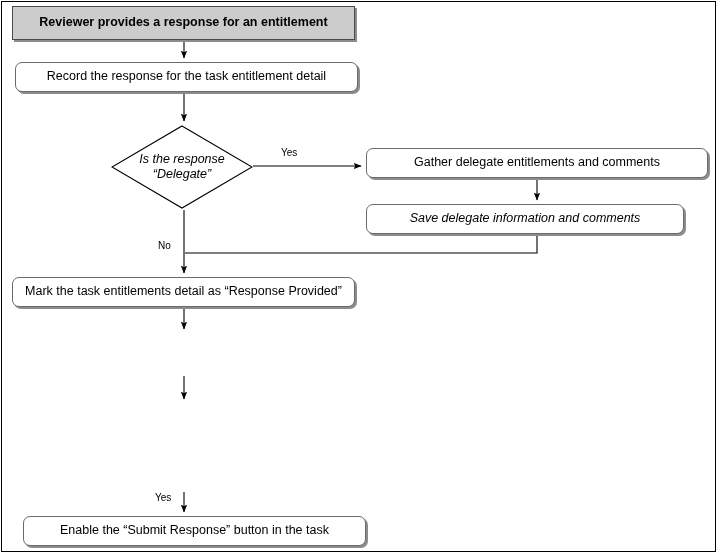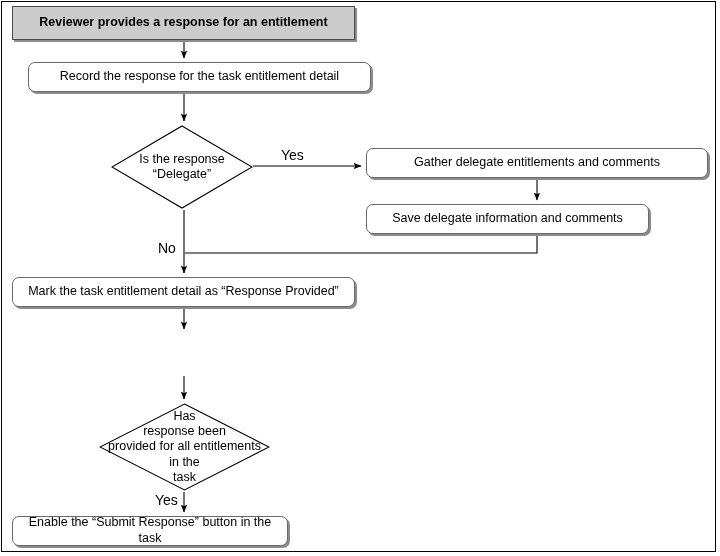--- a/index.html
+++ b/index.html
@@ -73,24 +73,25 @@
     width: 100%;
     height: 100%;
     display: flex;
     align-items: center;
     justify-content: center;
     text-align: center;
     font-size: 12.5px;
     line-height: 1.22;
     color: #000000;
     white-space: pre-line;
+    font-style: italic;
   }
   .edge-label {
     position: absolute;
-    font-size: 14px;
+    font-size: 10px;
     color: #000000;
     white-space: nowrap;
   }
 </style>
 </head>
 <body>
 
 <div id="canvas">
 
   <div id="frame"></div>
@@ -111,57 +112,47 @@
       <polyline points="184,308 184,329" marker-end="url(#arrowhead)"></polyline>
       <polyline points="184,376 184,399" marker-end="url(#arrowhead)"></polyline>
       <polyline points="184,492 184,512" marker-end="url(#arrowhead)"></polyline>
     </g>
   </svg>
 
   <div class="node start" style="left:12px; top:6px; width:343px; height:30px;">
     <span>Reviewer provides a response for an entitlement</span>
   </div>
 
-  <div class="node proc" style="left:28px; top:62px; width:343px; height:30px;">
+  <div class="node proc" style="left:15px; top:62px; width:343px; height:30px;">
     <span>Record the response for the task entitlement detail</span>
   </div>
 
   <div class="diamond-wrap" style="left:111px; top:125px; width:142px; height:84px;">
     <svg width="142" height="84" viewBox="0 0 142 84" xmlns="http://www.w3.org/2000/svg">
       <polygon points="71,1 141,42 71,83 1,42" fill="#ffffff" stroke="#000000" stroke-width="1.1"></polygon>
     </svg>
     <div class="diamond-label">Is the response
 “Delegate”</div>
   </div>
 
   <div class="node proc" style="left:366px; top:148px; width:342px; height:30px;">
     <span>Gather delegate entitlements and comments</span>
   </div>
 
-  <div class="node proc" style="left:366px; top:204px; width:283px; height:30px;">
+  <div class="node proc" style="left:366px; top:204px; width:318px; height:30px;font-style:italic;">
     <span>Save delegate information and comments</span>
   </div>
 
   <div class="node proc" style="left:12px; top:277px; width:343px; height:30px;">
-    <span>Mark the task entitlement detail as “Response Provided”</span>
+    <span>Mark the task entitlements detail as “Response Provided”</span>
   </div>
 
 
-  <div class="diamond-wrap" style="left:99px; top:403px; width:171px; height:88px;">
-    <svg width="171" height="88" viewBox="0 0 171 88" xmlns="http://www.w3.org/2000/svg">
-      <polygon points="85.5,1 170,44 85.5,87 1,44" fill="#ffffff" stroke="#000000" stroke-width="1.1"></polygon>
-    </svg>
-    <div class="diamond-label">Has
-response been
-provided for all entitlements
-in the
-task</div>
-  </div>
 
-  <div class="node proc" style="left:12px; top:516px; width:276px; height:30px;">
+  <div class="node proc" style="left:23px; top:516px; width:343px; height:30px;">
     <span>Enable the “Submit Response” button in the task</span>
   </div>
 
   <div class="edge-label" style="left:281px; top:147px;">Yes</div>
   <div class="edge-label" style="left:158px; top:220px;margin-top:20px;">No</div>
   <div class="edge-label" style="left:155px; top:492px;">Yes</div>
 
 </div>
 
 </body></html>

